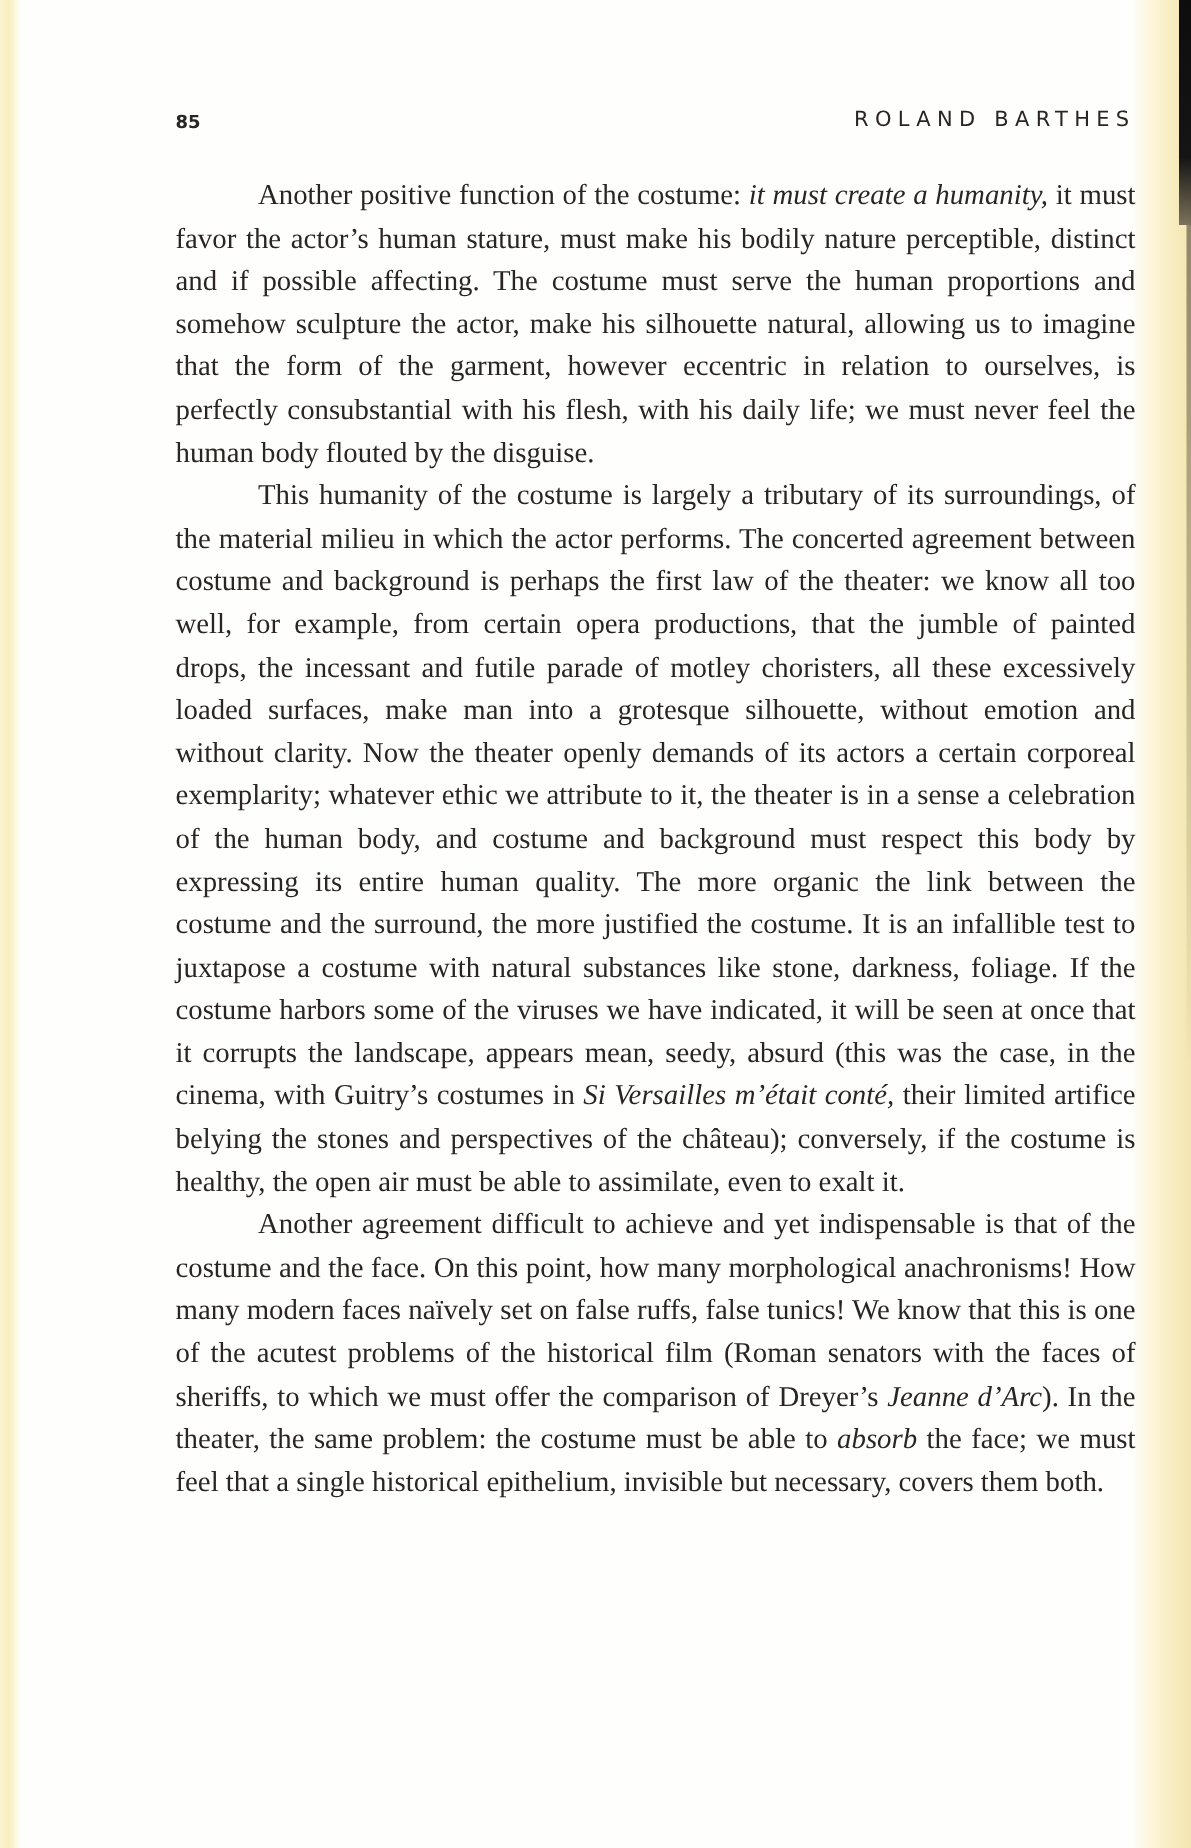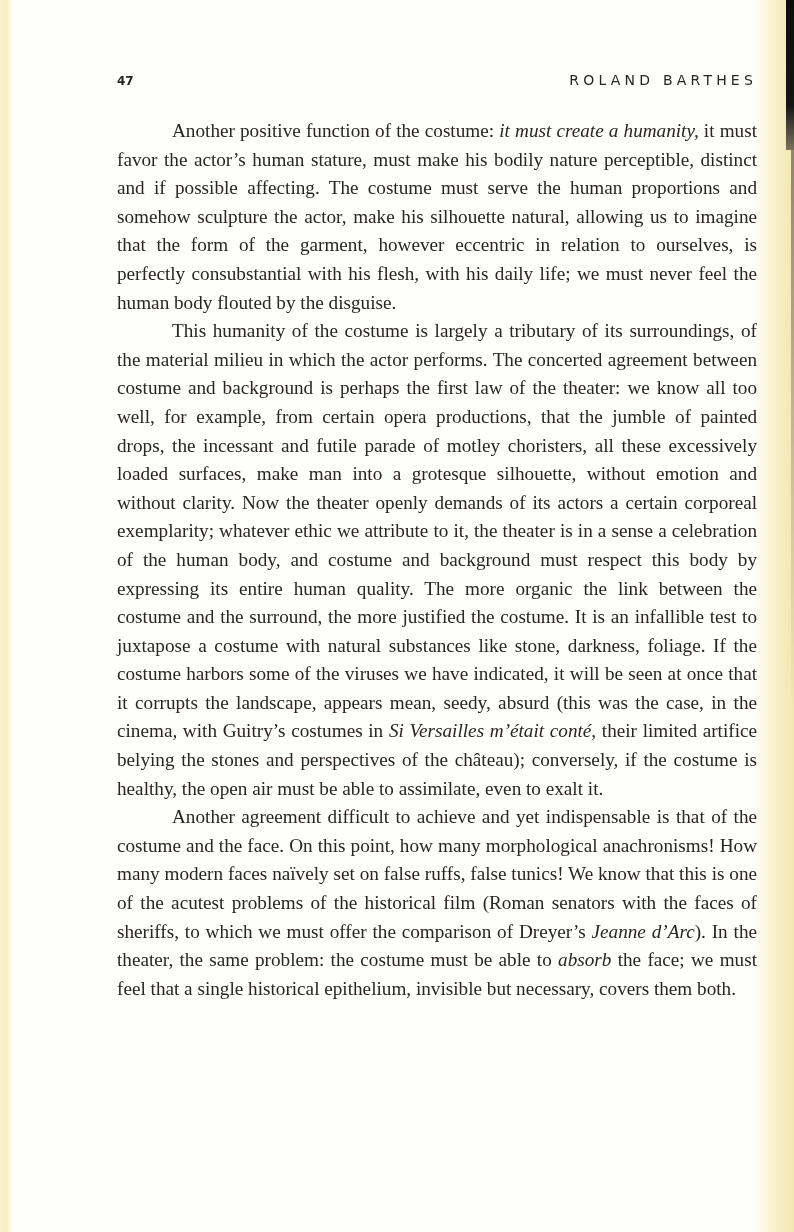--- a/index.html
+++ b/index.html
@@ -82,21 +82,21 @@
   </style>
 </head>
 <body>
 
 <div class="left-edge"></div>
 <div class="right-edge"></div>
 <div class="right-shadow"></div>
 <div class="right-shadow-line"></div>
 
 <div class="running-head">
-  <span class="page-number">47</span>
+  <span class="page-number">85</span>
   <span class="author">ROLAND BARTHES</span>
 </div>
 
 <div class="text-block">
   <p>
     <span>Another positive function of the costume: </span><em>it must create a humanity,</em><span> it must favor the actor’s human stature, must make his bodily nature perceptible, distinct and if possible affecting. The costume must serve the human proportions and somehow sculpture the actor, make his silhouette natural, allowing us to imagine that the form of the garment, however eccentric in relation to ourselves, is perfectly consubstantial with his flesh, with his daily life; we must never feel the human body flouted by the disguise.</span>
   </p>
   <p>
     <span>This humanity of the costume is largely a tributary of its surroundings, of the material milieu in which the actor performs. The concerted agreement between costume and background is perhaps the first law of the theater: we know all too well, for example, from certain opera productions, that the jumble of painted drops, the incessant and futile parade of motley choristers, all these excessively loaded surfaces, make man into a grotesque silhouette, without emotion and without clarity. Now the theater openly demands of its actors a certain corporeal exemplarity; whatever ethic we attribute to it, the theater is in a sense a celebration of the human body, and costume and background must respect this body by expressing its entire human quality. The more organic the link between the costume and the surround, the more justified the costume. It is an infallible test to juxtapose a costume with natural substances like stone, darkness, foliage. If the costume harbors some of the viruses we have indicated, it will be seen at once that it corrupts the landscape, appears mean, seedy, absurd (this was the case, in the cinema, with Guitry’s costumes in </span><em>Si Versailles m’était conté,</em><span> their limited artifice belying the stones and perspectives of the château); conversely, if the costume is healthy, the open air must be able to assimilate, even to exalt it.</span>
   </p>

